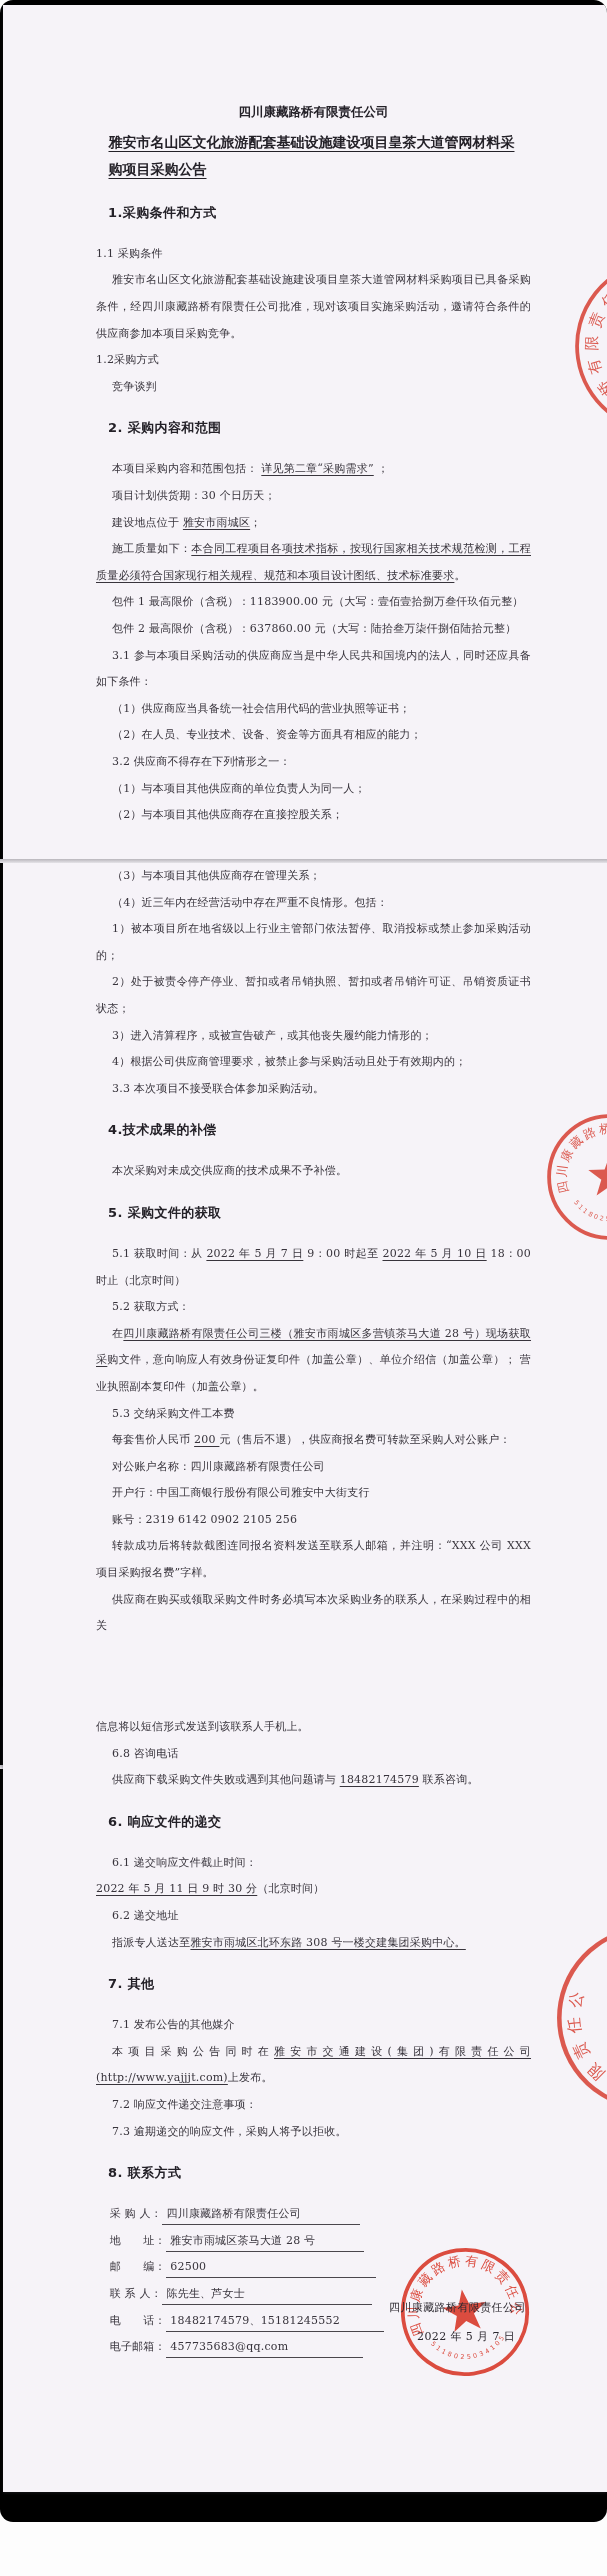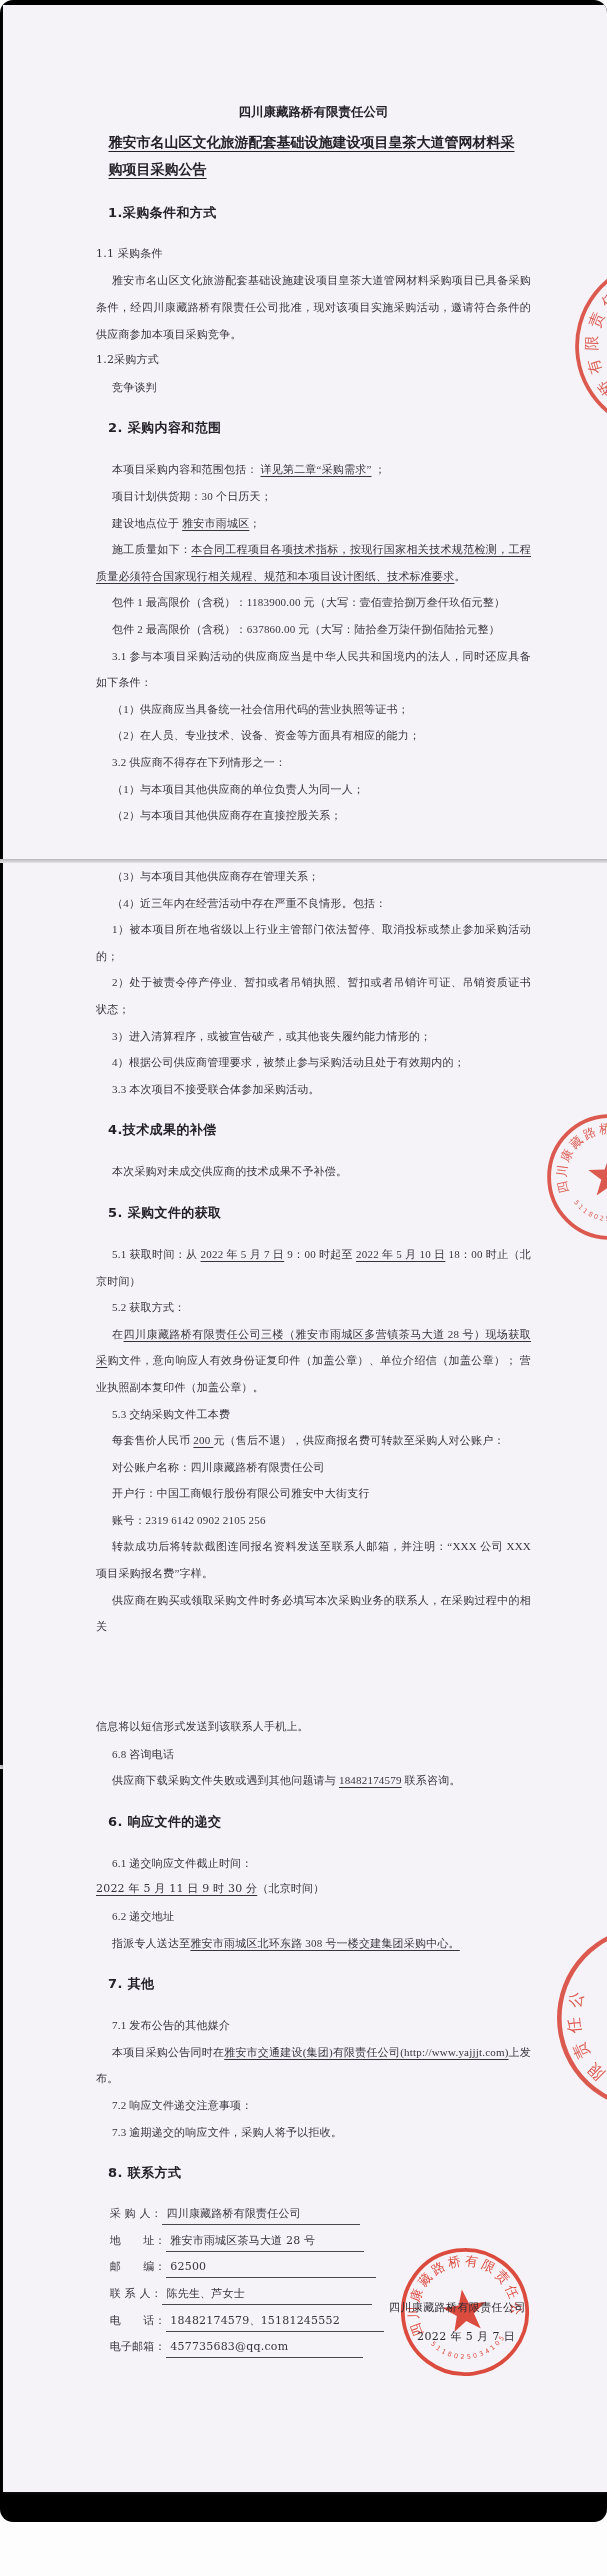--- a/index.html
+++ b/index.html
@@ -3,21 +3,21 @@
 <meta charset="utf-8">
 <style>
   html,body{margin:0;padding:0;}
   body{width:607px;background:#fdfdfd;font-family:"DejaVu Serif", serif;}
   .canvas{position:relative;width:607px;height:2522px;overflow:hidden;background:#000000;border-radius:13px;}
   .page{position:absolute;left:3px;width:604px;background:#f6f3f8;overflow:hidden;
         box-shadow:0 1.5px 2.3px rgba(40,40,45,.45);color:#38343c;}
   .gap{position:absolute;left:0;width:607px;height:3.8px;background:linear-gradient(#b9b6bc,#e5e3e8);}
   .content{padding-left:93px;padding-right:76px;}
   p{margin:0;font-size:11px;line-height:26.6px;text-align:justify;letter-spacing:0.2px;}
-  .ind{text-indent:16px;font-family:Liberation Serif, serif;}
+  .ind{text-indent:16px;}
   .sec{margin:12px;font-family:"DejaVu Sans", sans-serif;font-weight:700;font-size:13px;
        line-height:32px;color:#242128;letter-spacing:0.4px;}
   .company{font-family:"DejaVu Sans", sans-serif;font-weight:700;font-size:12.5px;
            line-height:20px;text-align:center;color:#242128;}
   .doc-title{width:410px;margin:7.6px auto 0 auto;font-family:"DejaVu Sans", sans-serif;
              font-weight:700;font-size:14px;line-height:27px;text-align:left;color:#242128;
              text-decoration:underline;text-underline-offset:3.8px;text-decoration-thickness:1.1px;}
   .u{text-decoration:underline;text-underline-offset:3px;}
   .contact-row{margin-left:13.7px;}
   .cval{display:inline-block;border-bottom:0.8px solid #4a464c;padding:0 3px 0 4.6px;

